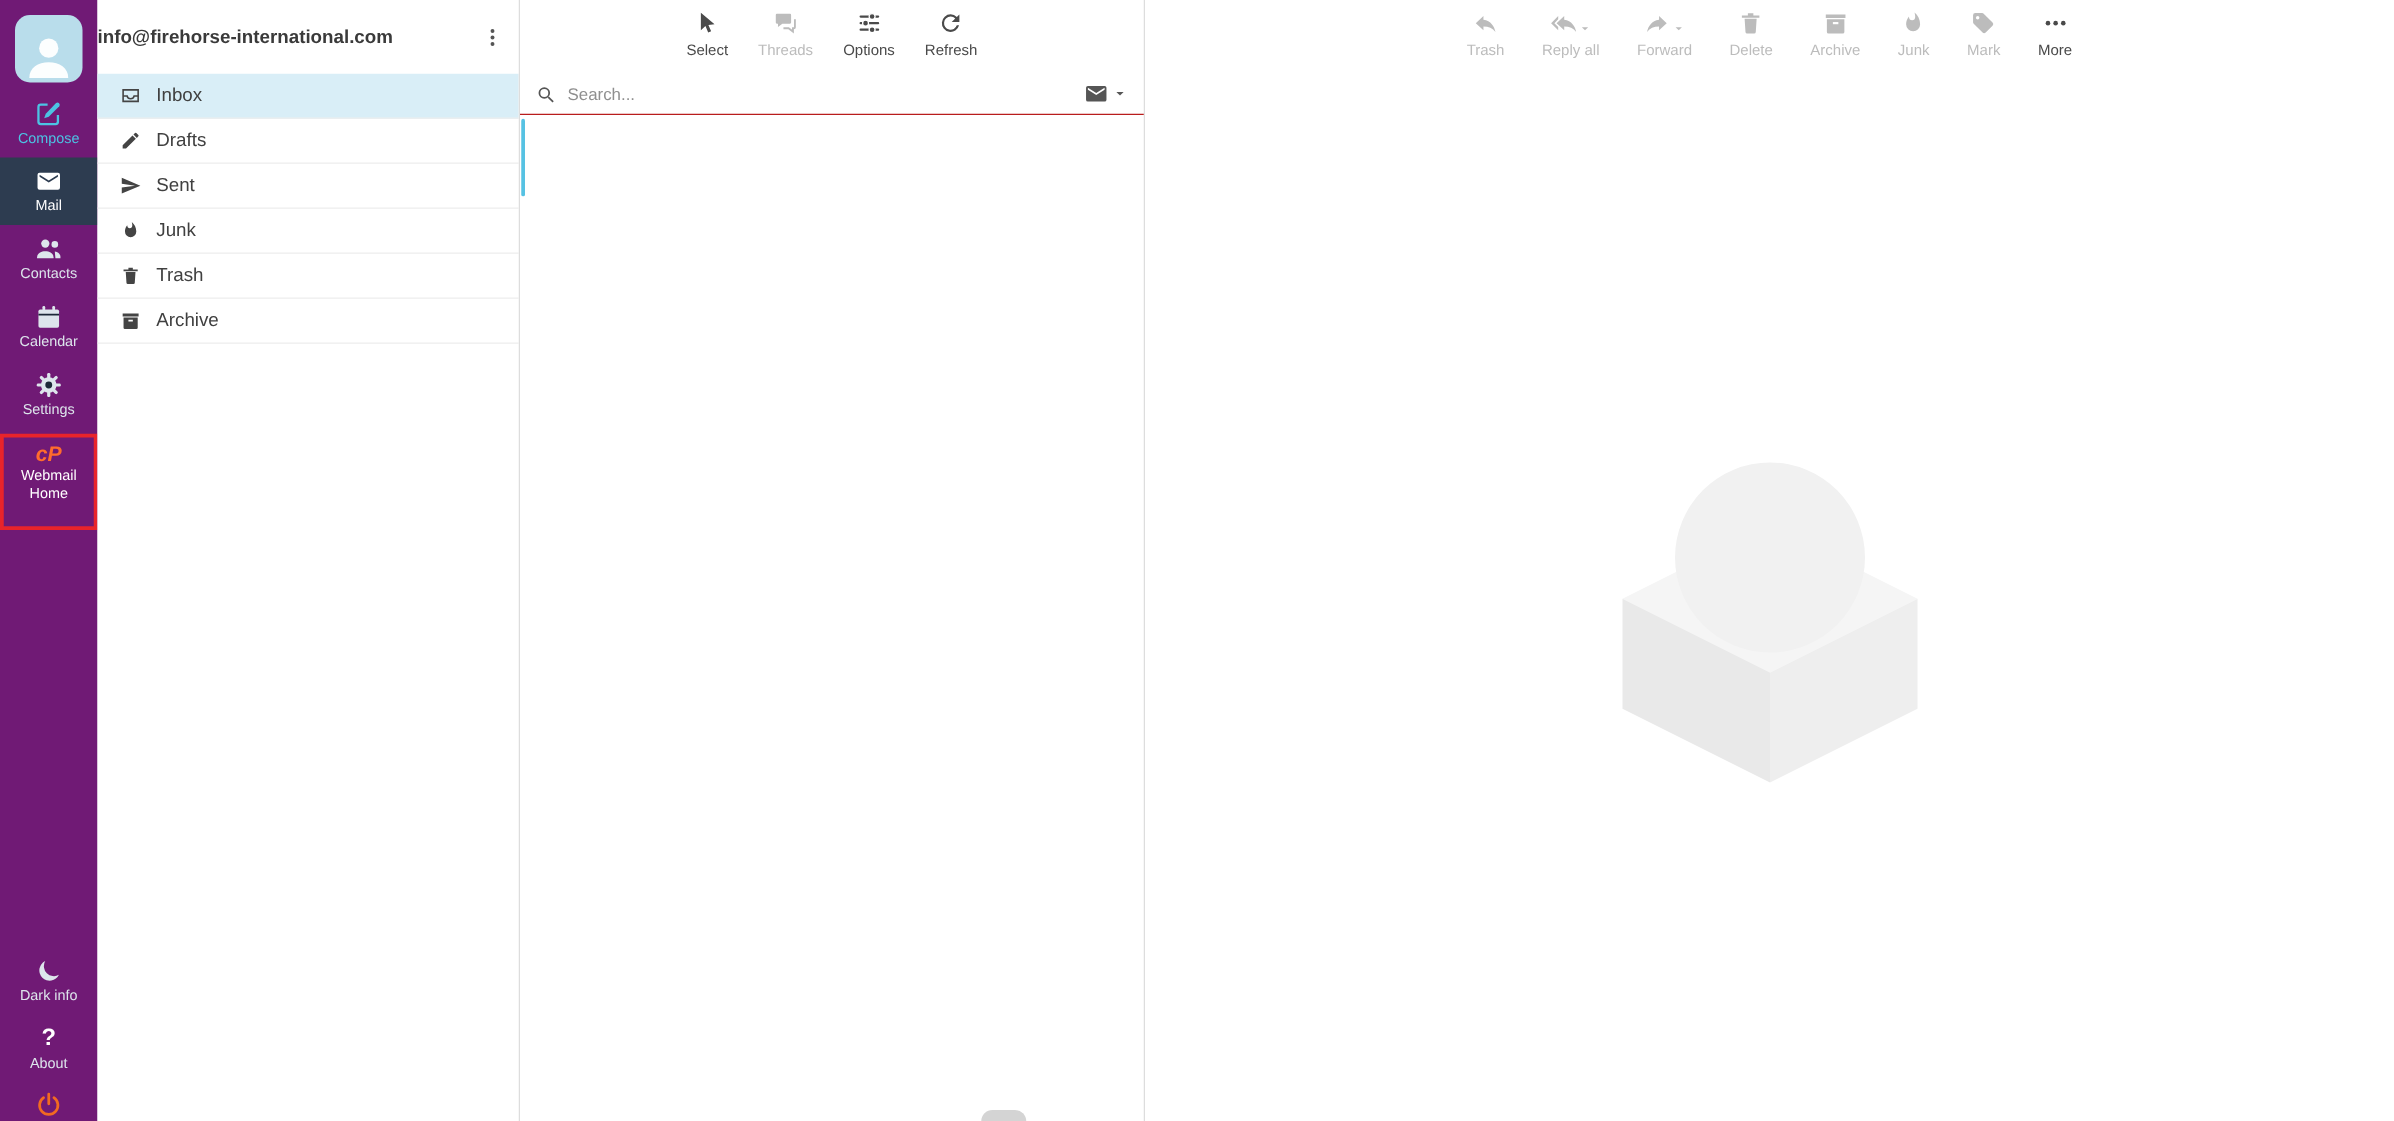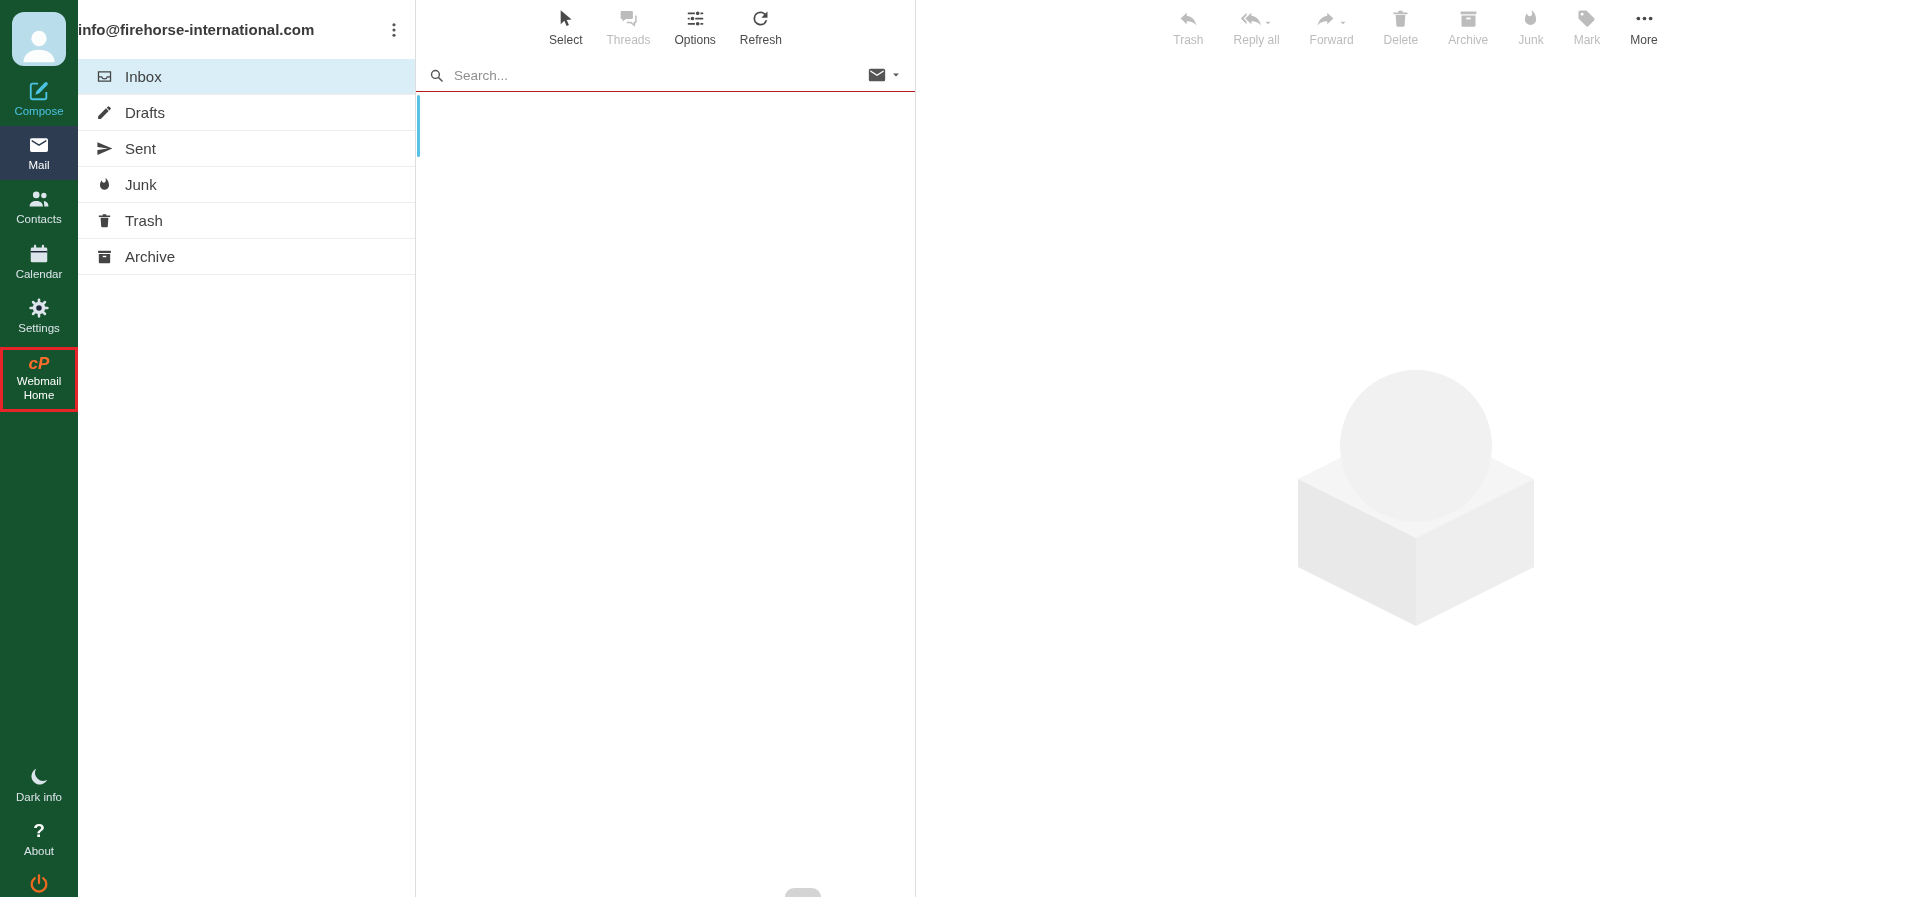--- a/index.html
+++ b/index.html
@@ -2,29 +2,29 @@
 <html><head>
 <meta charset="utf-8">
 <style>
   * { box-sizing: border-box; margin: 0; padding: 0; }
   html, body { width: 1915px; height: 897px; overflow: hidden; }
   body { font-family: "Liberation Sans", sans-serif; background: #fff; }
 
   .app { display: grid; grid-template-columns: 78px 337px 501px 1fr; width: 1915px; height: 897px; }
 
   
-  .taskbar { background: #14532d; display: flex; flex-direction: column; align-items: center; overflow: hidden; }
+  .taskbar { background: #701a75; display: flex; flex-direction: column; align-items: center; overflow: hidden; }
   .avatar { width: 54px; height: 54px; margin: 12px 0 6px; border-radius: 12px; background: #b9ddeb; display: flex; align-items: flex-end; justify-content: center; overflow: hidden; cursor: pointer; }
   .avatar svg { width: 44px; height: 44px; }
   .task-item { width: 100%; display: flex; flex-direction: column; align-items: center; gap: 3px; padding: 8px 0; color: #dde5ec; cursor: pointer; background: none; border: 0; }
   .task-item .tlabel { font-size: 11.5px; line-height: 1.15; }
   .task-item svg { width: 22px; height: 22px; }
   .task-item.compose { color: #4cc3e3; }
   .task-item.active { background: #2d3c50; color: #ffffff; }
-  .webmail-home { border: 3px solid #e8242b; padding: 5px 0 7px; gap: 1px; margin-top: 4px; color: #fff; }
+  .webmail-home { border: 3px solid #e8242b; padding: 5px 0 19px; gap: 1px; margin-top: 4px; color: #fff; }
   .cp-logo { color: #ff6c2c; font-weight: bold; font-style: italic; font-size: 17px; line-height: 1.1; }
   .bottom-group { margin-top: auto; width: 100%; display: flex; flex-direction: column; align-items: center; }
   .qmark { font-size: 19px; font-weight: bold; color: #fff; line-height: 22px; }
   .power-item { padding: 7px 0 2px; color: #f26a21; }
 
   
   .folders { background: #fff; display: flex; flex-direction: column; }
   .folders-header { height: 59px; display: flex; align-items: center; justify-content: flex-start; position: relative; flex: 0 0 auto; }
   .account { font-size: 15px; font-weight: bold; color: #3a3a3a; }
   .kebab { position: absolute; right: 12px; top: 50%; transform: translateY(-50%); background: none; border: 0; cursor: pointer; color: #555; }

